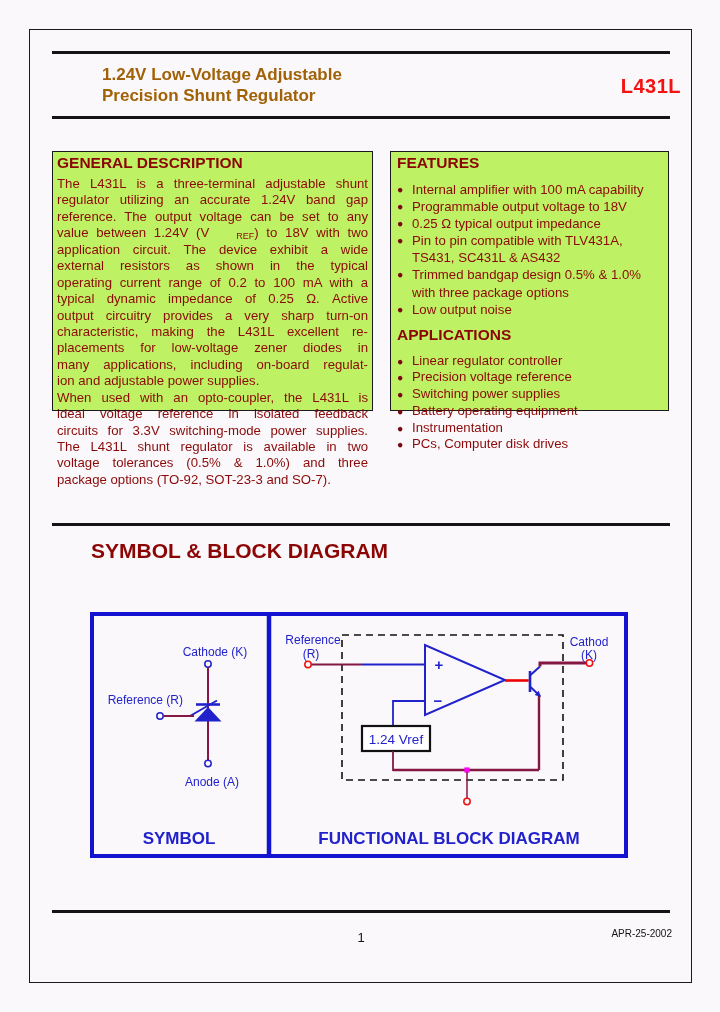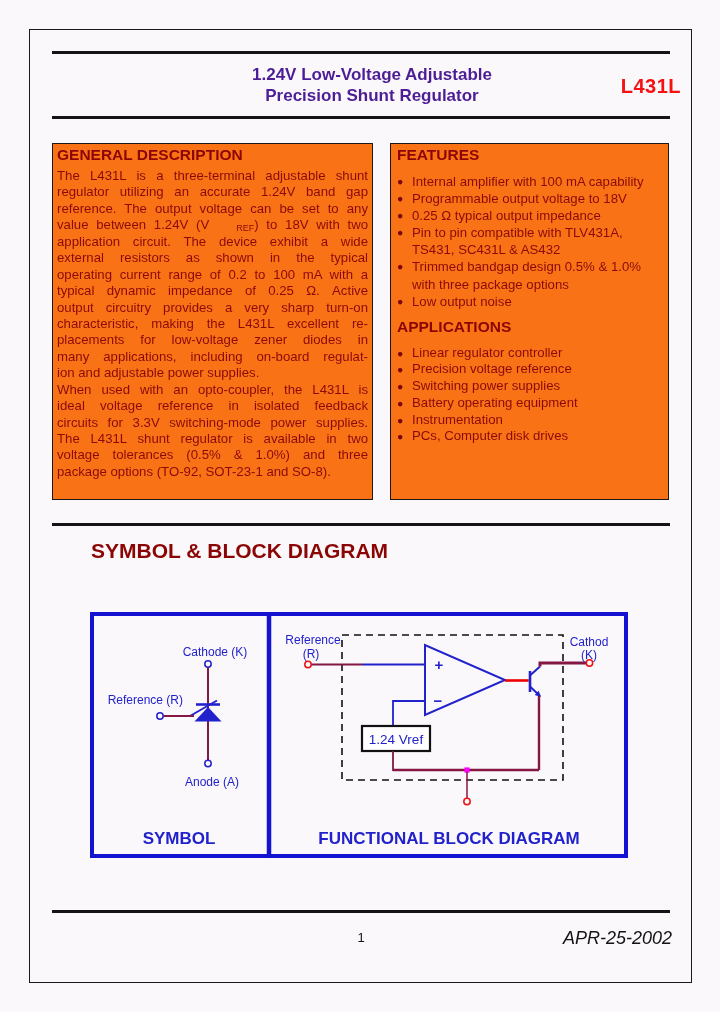--- a/index.html
+++ b/index.html
@@ -9,29 +9,29 @@
     font-family:"Liberation Sans", sans-serif;
   }
   .outer-border{position:absolute;left:29px;top:29px;width:661px;height:952px;border:1px solid #1a1a1a;}
   .rule{position:absolute;left:52px;width:618px;height:3px;background:#141414;}
   .rule-top{top:51px;}
   .rule-2{top:116px;}
   .rule-3{top:523px;}
   .rule-4{top:910px;}
 
   .title-block{
-    position:absolute;left:102px;top:64px;width:540px;text-align:center;
-    color:#4c1d95;font-size:17px;font-weight:bold;line-height:21px;
+    position:absolute;left:102px;top:64px;width:540px;text-align:left;
+    color:#a16207;font-size:17px;font-weight:bold;line-height:21px;
   }
   .part-number{
     position:absolute;top:75px;right:39px;
     color:#f51212;font-size:20px;font-weight:bold;letter-spacing:0.5px;
   }
 
-  .box{position:absolute;top:143px;height:357px;border:1px solid #1a1a1a;box-sizing:border-box;background:#f97316;}
+  .box{position:absolute;top:151px;height:260px;border:1px solid #1a1a1a;box-sizing:border-box;background:#bef264;}
   .left-box{left:52px;width:321px;padding:2px 4px 0 4px;}
   .right-box{left:390px;width:279px;padding:2px 12px 0 6px;}
 
   .sec-heading{color:#8b0505;font-weight:bold;font-size:15.5px;line-height:18px;}
 
   .gd-lines{margin-top:4px;color:#8b0909;font-size:13.2px;}
   .desc-line{height:16.45px;line-height:16.45px;text-align:justify;text-align-last:justify;}
   .desc-line.last{text-align-last:left;}
   .desc-line sub{font-size:9px;vertical-align:-2px;margin-left:27px;}
 
@@ -45,21 +45,21 @@
   .diagram-heading{position:absolute;left:55px;top:542px;font-size:21px;margin-left:36px;}
 
   .diagram{position:absolute;left:90px;top:612px;}
   .diagram text{font-family:"Liberation Sans", sans-serif;}
   .d-label{font-size:12px;fill:#2222cc;}
   .d-caption{font-size:17px;font-weight:bold;fill:#2222cc;}
   .d-sign{font-size:15px;font-weight:bold;fill:#2222cc;}
   .d-vref{font-size:13.5px;fill:#2222cc;}
 
   .page-number{position:absolute;left:52px;top:930px;width:618px;text-align:center;color:#141414;font-size:13px;}
-  .doc-date{position:absolute;top:928px;right:48px;color:#141414;font-size:18px;font-style:italic;}
+  .doc-date{position:absolute;top:928px;right:48px;color:#141414;font-size:10px;}
 </style>
 </head>
 <body>
 
 <div class="outer-border"></div>
 
 <div class="rule rule-top"></div>
 <div class="title-block">
   <div>1.24V Low-Voltage Adjustable</div>
   <div>Precision Shunt Regulator</div>
@@ -81,21 +81,21 @@
       <div class="desc-line">output circuitry provides a very sharp turn-on</div>
       <div class="desc-line">characteristic, making the L431L excellent re-</div>
       <div class="desc-line">placements for low-voltage zener diodes in</div>
       <div class="desc-line">many applications, including on-board regulat-</div>
       <div class="desc-line last">ion and adjustable power supplies.</div>
       <div class="desc-line">When used with an opto-coupler, the L431L is</div>
       <div class="desc-line">ideal voltage reference in isolated feedback</div>
       <div class="desc-line">circuits for 3.3V switching-mode power supplies.</div>
       <div class="desc-line">The L431L shunt regulator is available in two</div>
       <div class="desc-line">voltage tolerances (0.5% &amp; 1.0%) and three</div>
-      <div class="desc-line last">package options (TO-92, SOT-23-1 and SO-8).</div>
+      <div class="desc-line last">package options (TO-92, SOT-23-3 and SO-7).</div>
     </div>
 </div>
 
 <div class="box right-box">
   <div class="sec-heading">FEATURES</div>
   <div id="features-list" class="bullet-list">
       <div class="bullet-item"><span class="bullet">●</span><span class="bi-text">Internal amplifier with 100 mA capability</span></div>
       <div class="bullet-item"><span class="bullet">●</span><span class="bi-text">Programmable output voltage to 18V</span></div>
       <div class="bullet-item"><span class="bullet">●</span><span class="bi-text">0.25 Ω typical output impedance</span></div>
       <div class="bullet-item"><span class="bullet">●</span><span class="bi-text">Pin to pin compatible with TLV431A, TS431, SC431L &amp; AS432</span></div>

